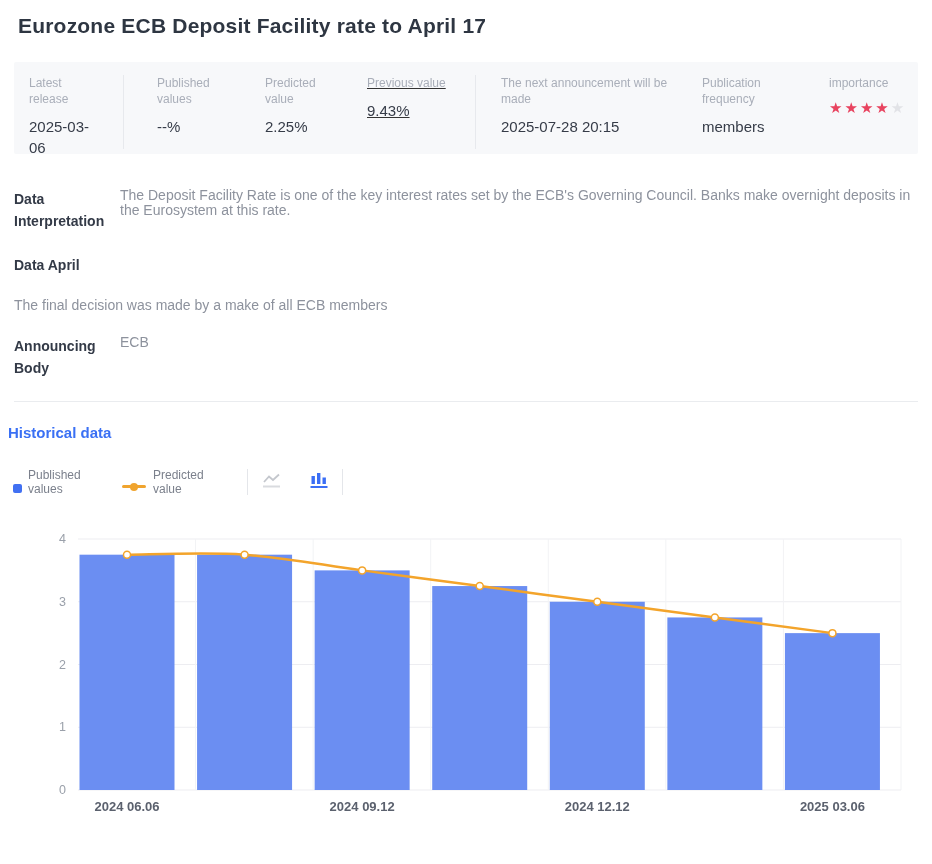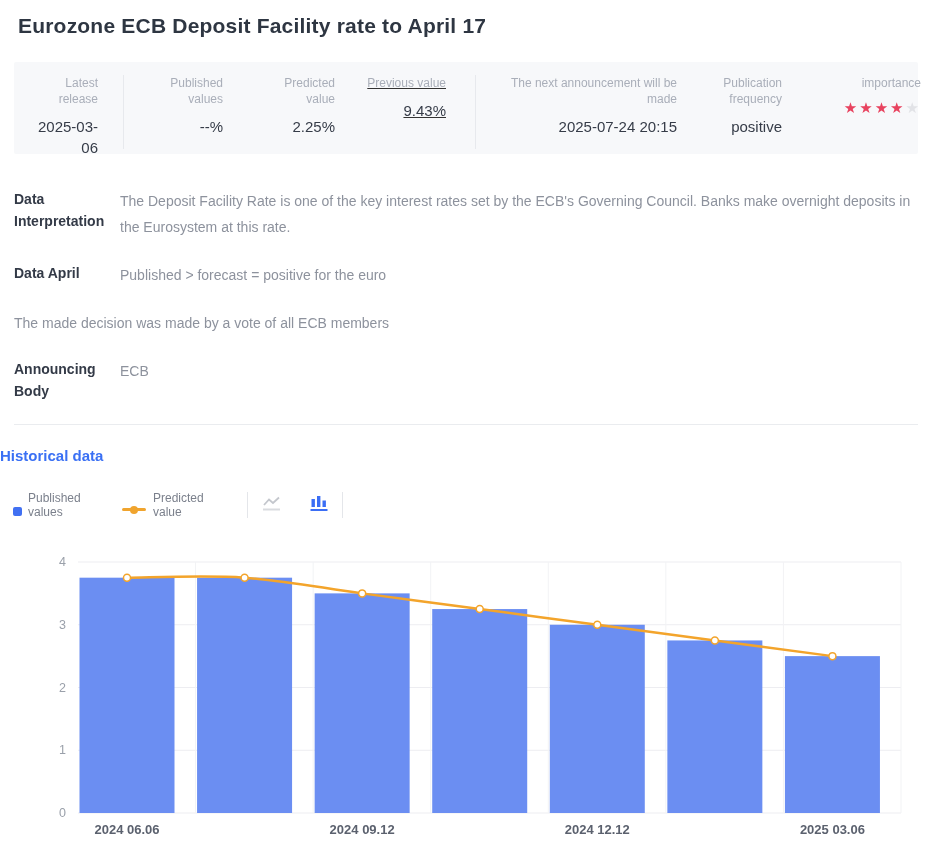--- a/index.html
+++ b/index.html
@@ -5,46 +5,46 @@
   * { box-sizing: border-box; margin: 0; padding: 0; }
   html,body { background:#fff; width:932px; }
   body { font-family:"Liberation Sans", sans-serif; color:#333; overflow:hidden; }
   .page { width:932px; height:864px; position:relative; }
 
   
   .page-title { padding:14px 18px 0; font-size:21px; font-weight:bold; color:#2e3642; letter-spacing:.2px; }
 
   
   .stats-bar { margin:24px 14px 0; background:#f7f8fa; border-radius:2px; height:92px;
-               display:flex; align-items:stretch; padding:13px 0 0 15px;text-align:right; }
+               display:flex; align-items:stretch; padding:13px 0 0 15px; }
   .stat { flex:none; }
   .stat-label { font-size:12px; line-height:16px; color:#a9aeb9; }
   .stat-value { font-size:15px; line-height:21px; color:#363c48; margin-top:9px; }
   .col1 { width:95px; padding-right:25px; border-right:1px solid #e7e9ed; height:74px; }
   .col1 .stat-label, .col1 .stat-value { max-width:70px; }
   .col2 { width:66px;  margin-left:33px; }
   .col3 { width:70px;  margin-left:42px; }
   .col4 { width:80px;  margin-left:32px; padding-right:29px; width:109px; border-right:1px solid #e7e9ed; height:74px;text-decoration:underline; }
   .col4 .stat-label, .col4 .stat-value { max-width:80px; }
   .col5 { width:176px; margin-left:25px; }
   .col6 { width:80px;  margin-left:25px; }
   .col7 { width:92px;  margin-left:47px; }
   .stars { margin-top:8px; font-size:15px; letter-spacing:2px; }
   .stars .on  { color:#e8435f; }
   .stars .off { color:#e2e3e7; }
 
   
   .details { margin:34px 14px 0; }
   .drow { display:flex; margin-bottom:22px; }
   .dlabel { flex:none; width:106px; font-size:14px; font-weight:bold; line-height:22px; color:#333a47; }
-  .dvalue { width:795px; font-size:14px; line-height:26px; color:#8d929d; }
+  .dvalue { width:795px; font-size:14px; line-height:15px; color:#8d929d; }
 
   .hr { border-top:1px solid #eaecef; margin:14px 14px 0; }
 
-  .section-heading { margin:22px 0 0; font-size:15px; font-weight:bold; color:#3a70f4; }
+  .section-heading { margin:22px 8px 0; font-size:15px; font-weight:bold; color:#3a70f4; }
 
   
   .legend-row { margin:27px 0 0 13px; display:flex; align-items:flex-start; height:32px; }
   .legend-item { display:flex; cursor:pointer; }
   .legend-label { font-size:12px; line-height:14px; color:#7b808c; max-width:62px; }
   .swatch-square { width:9px; height:9px; border-radius:2px; background:#4170f2; align-self:flex-end; margin:0 6px 3px 0; }
   .swatch-line { position:relative; width:24px; height:3px; background:#f0a42e; border-radius:2px; align-self:flex-end; margin:0 7px 8px 0; }
   .swatch-line .dot { position:absolute; left:8px; top:-2.5px; width:8px; height:8px; border-radius:50%; background:#f0a42e; }
   .li-1 { margin-right:32px; }
   .li-2 { margin-right:32px; }
@@ -76,43 +76,42 @@
     <div class="stat col3">
       <div class="stat-label">Predicted value</div>
       <div class="stat-value">2.25%</div>
     </div>
     <div class="stat col4">
       <div class="stat-label">Previous value</div>
       <div class="stat-value">9.43%</div>
     </div>
     <div class="stat col5">
       <div class="stat-label">The next announcement will be made</div>
-      <div class="stat-value">2025-07-24 20:15</div>
+      <div class="stat-value">2025-07-28 20:15</div>
     </div>
     <div class="stat col6">
       <div class="stat-label">Publication frequency</div>
-      <div class="stat-value">positive</div>
+      <div class="stat-value">members</div>
     </div>
     <div class="stat col7">
       <div class="stat-label">importance</div>
       <div class="stars" id="stars"><span class="on">★</span><span class="on">★</span><span class="on">★</span><span class="on">★</span><span class="off">★</span></div>
     </div>
   </div>
 
   <div class="details">
     <div class="drow">
       <div class="dlabel">Data Interpretation</div>
       <div class="dvalue">The Deposit Facility Rate is one of the key interest rates set by the ECB's Governing Council. Banks make overnight deposits in the Eurosystem at this rate.</div>
     </div>
     <div class="drow">
       <div class="dlabel">Data April</div>
-      <div class="dvalue">Published &gt; forecast = positive for the euro</div>
     </div>
     <div class="drow">
-      <div class="dvalue">The made decision was made by a vote of all ECB members</div>
+      <div class="dvalue">The final decision was made by a make of all ECB members</div>
     </div>
     <div class="drow">
       <div class="dlabel">Announcing Body</div>
       <div class="dvalue">ECB</div>
     </div>
   </div>
 
   <div class="hr"></div>
 
   <h2 class="section-heading">Historical data</h2>

